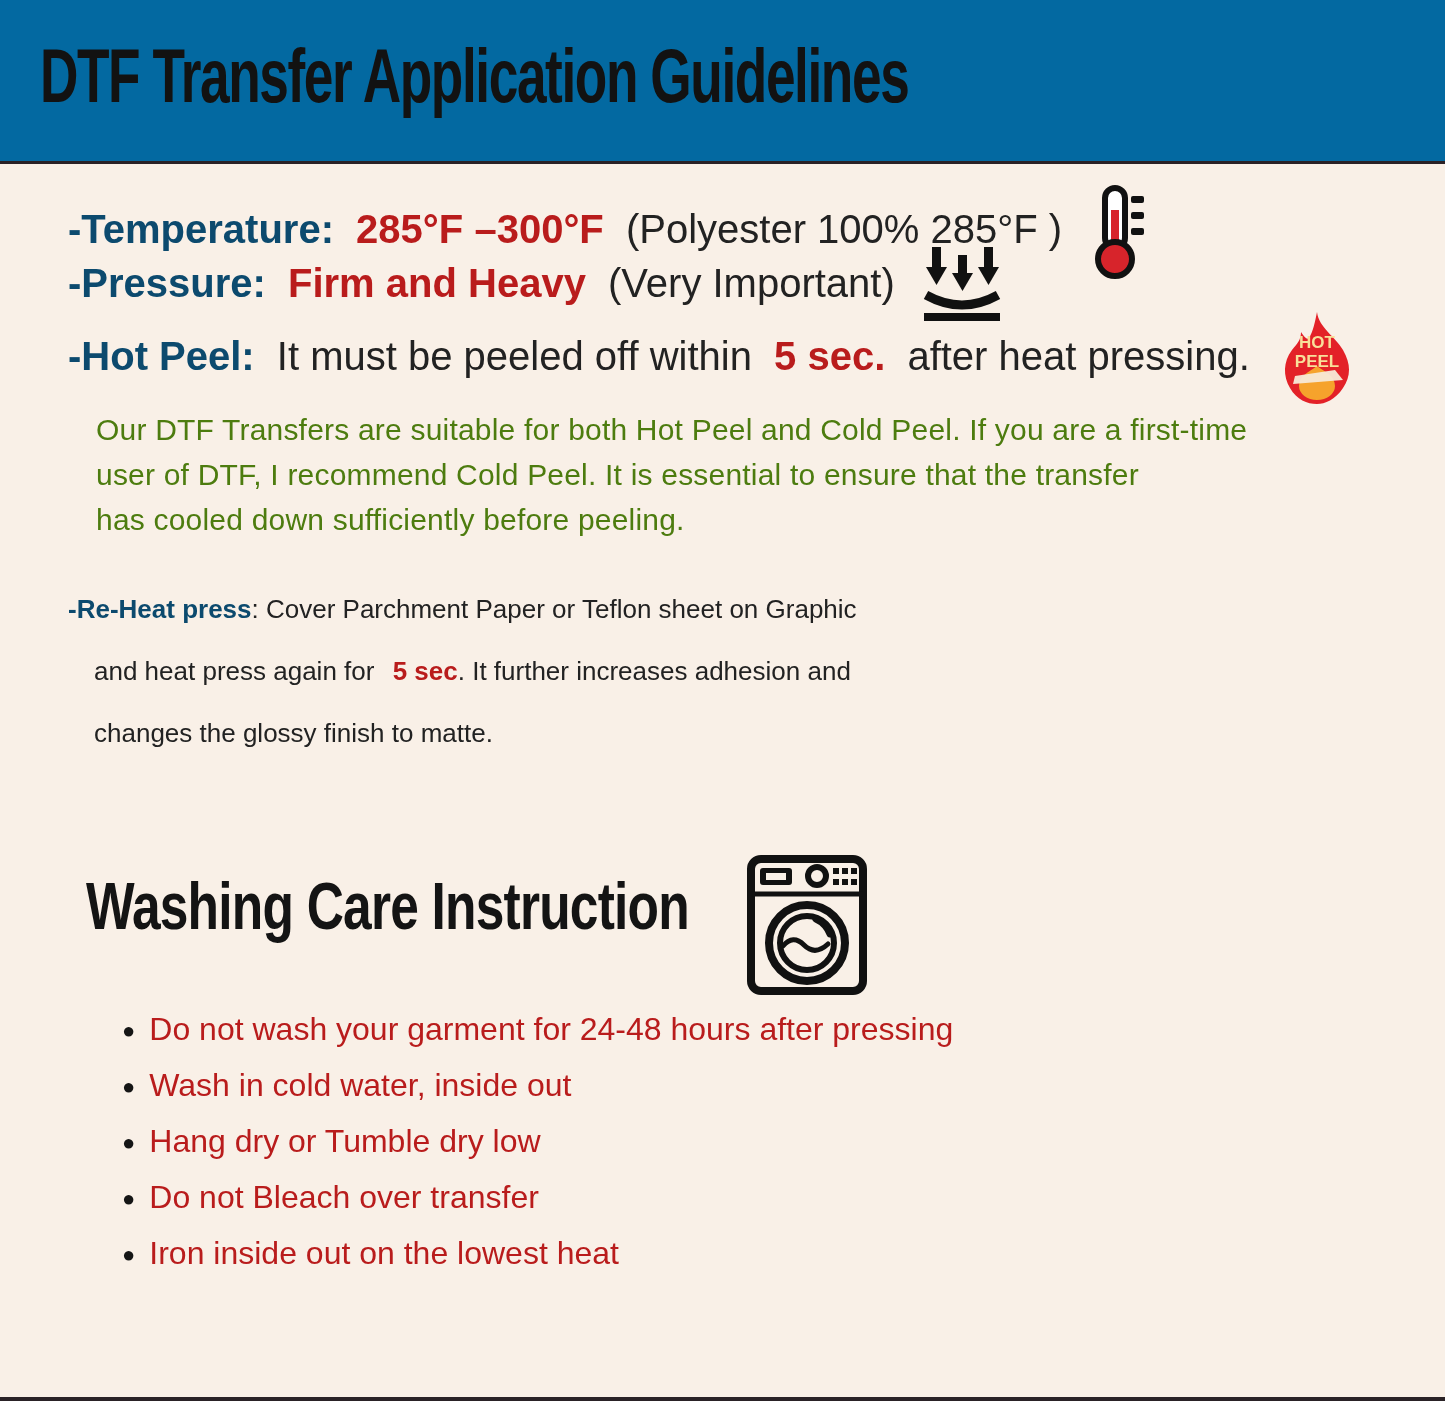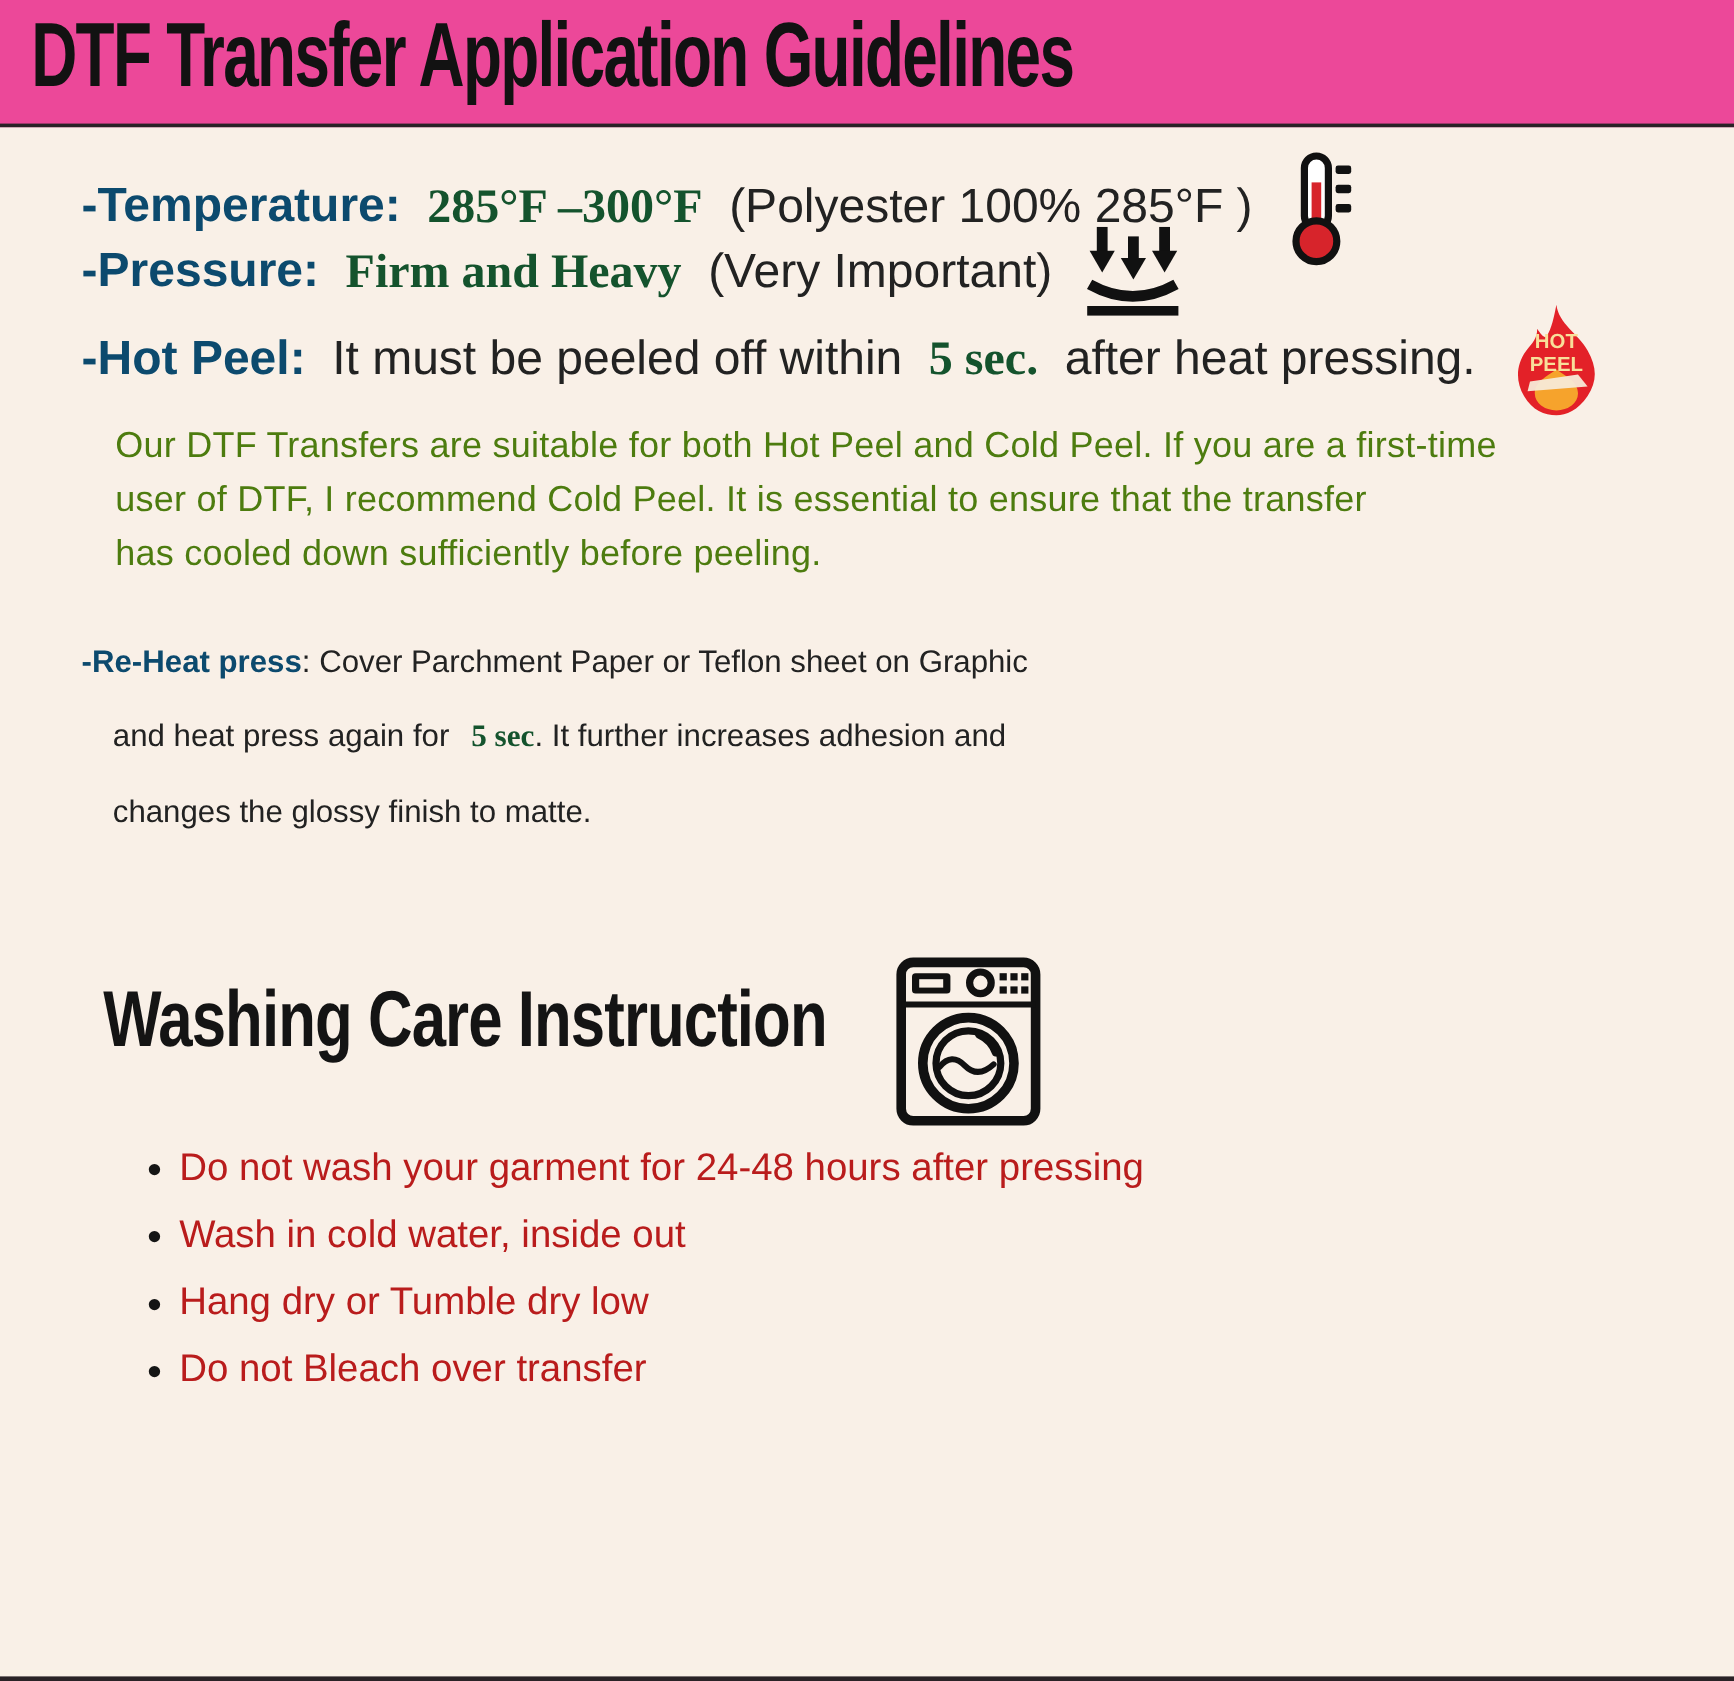--- a/index.html
+++ b/index.html
@@ -8,24 +8,24 @@
     width:1445px;height:1401px;
     background:#f9f0e7;
     font-family:"Liberation Sans",sans-serif;
     color:#1d1d1d;
     overflow:hidden;
     border-bottom:4px solid #2a2226;
     box-sizing:border-box;
   }
   
   .header{
-    height:106px;
-    background:#ec4899;
+    height:164px;
+    background:#0369a1;
     border-bottom:3px solid #2a2226;
-    padding-left:26px;
+    padding-left:40px;
     display:flex;align-items:center;
     box-sizing:border-box;
   }
   .header .title{
     display:inline-block;
     font-size:76px;font-weight:700;
     letter-spacing:-2px;
     color:#121212;
     transform:scaleX(0.70);
     transform-origin:0 55%;
@@ -34,21 +34,21 @@
   }
   
   .body{padding:20px 0 0 68px;}
   .rule-row{
     white-space:nowrap;
     font-size:40px;
     height:63px;
     line-height:63px;
   }
   .rule-label{font-weight:700;color:#0c4a6e;}
-  .red{color:#14532d;font-weight:700;font-family:Liberation Serif, serif;}
+  .red{color:#b91c1c;font-weight:700;}
   .rule-rest{color:#222;}
   .icon{display:inline-block;vertical-align:middle;}
   .icon svg{display:block;}
   
   .peel-note{
     margin:34px 0 0 28px;
     font-size:30px;
     line-height:45px;
     color:#4d7c0f;
     letter-spacing:0.2px;
@@ -195,16 +195,17 @@
           <path d="M37 92 Q47 80 58 91 Q69 102 82 90" fill="none" stroke="#111" stroke-width="5" stroke-linecap="round"></path>
         </svg>
       </span>
     </div>
 
     <div class="bullets">
       <div class="bullet-item">Do not wash your garment for 24-48 hours after pressing</div>
       <div class="bullet-item">Wash in cold water, inside out</div>
       <div class="bullet-item">Hang dry or Tumble dry low</div>
       <div class="bullet-item">Do not Bleach over transfer</div>
+      <div class="bullet-item">Iron inside out on the lowest heat</div>
     </div>
 
   </div>
 </div>
 
 </body></html>

